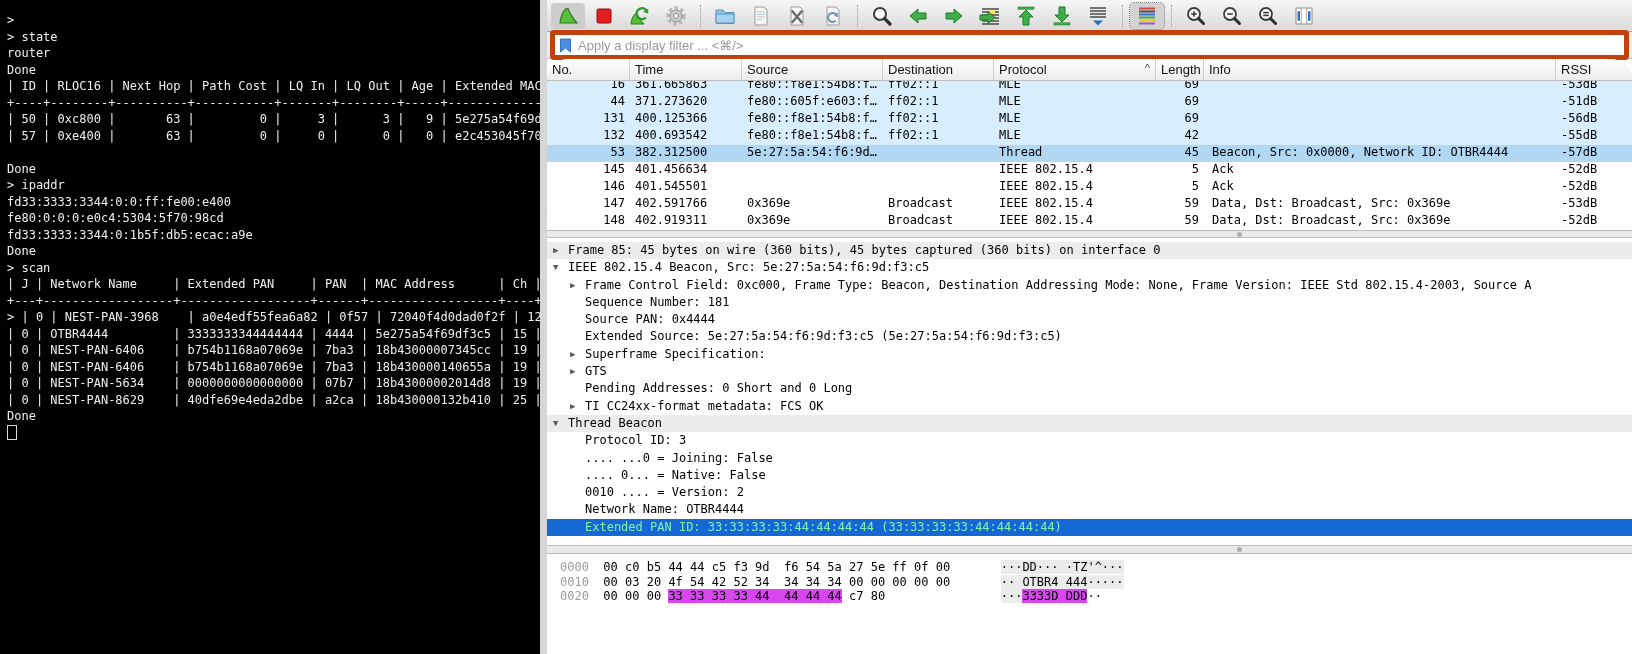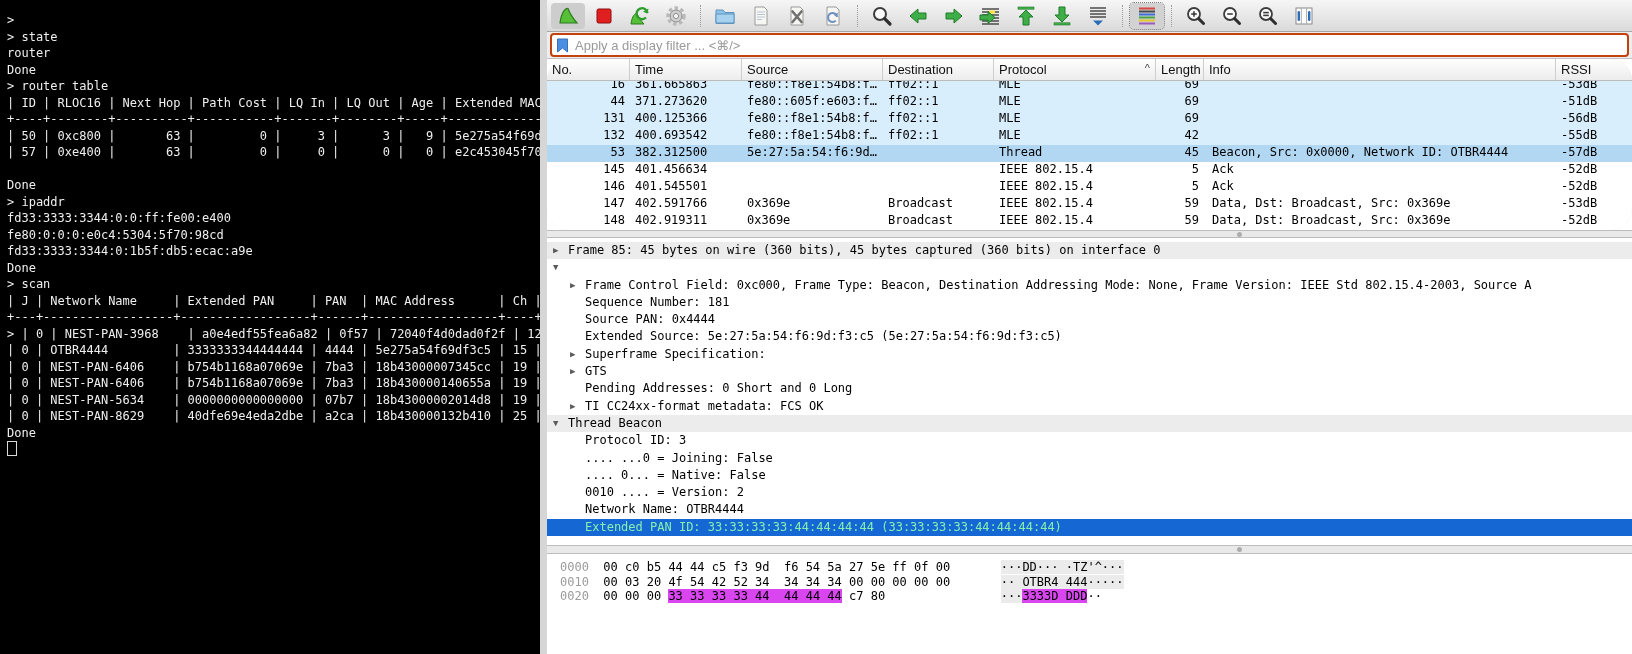--- a/index.html
+++ b/index.html
@@ -17,21 +17,21 @@
   .toolbar{height:32px;min-height:32px;box-sizing:border-box;background:linear-gradient(#f6f6f6,#dadada);
     border-bottom:1px solid #a6a6a6;display:flex;align-items:center;padding-left:3px;}
   .tbtn{width:34px;height:26px;display:flex;align-items:center;justify-content:center;border-radius:4px;margin:0 1px;}
   .tbtn.active{background:#cdcdcd;}
   .tbtn.focusring{background:#d2d2d2;outline:1px dotted #7a7a7a;}
   .tbtn svg{display:block;}
   .tsep{width:0;height:22px;border-left:1px dotted #9a9a9a;margin:0 6px;}
 
   .filterbar{height:27px;min-height:27px;box-sizing:border-box;background:#ededed;border-bottom:1px solid #c2c2c2;
     display:flex;align-items:center;padding:0 3px;}
-  .fwrap{flex:1;height:20px;background:#fff;border:2px solid #c2410c;border-radius:4px;display:flex;align-items:center;padding:0 4px;}
+  .fwrap{flex:1;height:20px;background:#fff;border:5px solid #c2410c;border-radius:4px;display:flex;align-items:center;padding:0 4px;}
   .filter-input{flex:1;border:none;outline:none;background:transparent;font:13px "Liberation Sans",sans-serif;color:#333;padding-left:6px;}
   .filter-input::placeholder{color:#9a9a9a;}
 
   
   .plist{height:171px;min-height:171px;overflow:hidden;display:flex;flex-direction:column;background:#e5e5e5;border-radius:21px;}
   .pgrid{display:grid;grid-template-columns:83px 112px 141px 111px 162px 48px 352px 1fr;}
   .phdr{height:22px;min-height:22px;box-sizing:border-box;background:linear-gradient(#ffffff,#ececec);
     border-bottom:1px solid #bcbcbc;font-size:13px;color:#111;position:relative;z-index:2;}
   .hcell{padding:3px 5px 0 5px;border-right:1px solid #cdcdcd;white-space:nowrap;overflow:hidden;box-sizing:border-box;}
   .hcell.c-proto{display:flex;justify-content:space-between;}
@@ -69,21 +69,20 @@
 </style>
 </head>
 <body>
 
 <div class="terminal">
   <div>
       <div class="term-line">&gt;</div>
       <div class="term-line">&gt; state</div>
       <div class="term-line">router</div>
       <div class="term-line">Done</div>
-      <div class="term-line">&gt; router table</div>
       <div class="term-line">| ID | RLOC16 | Next Hop | Path Cost | LQ In | LQ Out | Age | Extended MAC     |</div>
       <div class="term-line">+----+--------+----------+-----------+-------+--------+-----+------------------+</div>
       <div class="term-line">| 50 | 0xc800 |       63 |         0 |     3 |      3 |   9 | 5e275a54f69df3c5 |</div>
       <div class="term-line">| 57 | 0xe400 |       63 |         0 |     0 |      0 |   0 | e2c453045f7098cd |</div>
       <div class="term-line"></div>
       <div class="term-line">Done</div>
       <div class="term-line">&gt; ipaddr</div>
       <div class="term-line">fd33:3333:3344:0:0:ff:fe00:e400</div>
       <div class="term-line">fe80:0:0:0:e0c4:5304:5f70:98cd</div>
       <div class="term-line">fd33:3333:3344:0:1b5f:db5:ecac:a9e</div>
@@ -386,21 +385,21 @@
         </div>
       </div>
   </div>
 
   <div class="splitter">
       <span class="knob"></span>
     </div>
 
   <div class="details">
       <div class="drow l0 gray"><span class="exp">▶</span><span class="dtext">Frame 85: 45 bytes on wire (360 bits), 45 bytes captured (360 bits) on interface 0</span></div>
-      <div class="drow l0 plain"><span class="exp">▼</span></div>
+      <div class="drow l0 plain"><span class="exp">▼</span><span class="dtext">IEEE 802.15.4 Beacon, Src: 5e:27:5a:54:f6:9d:f3:c5</span></div>
       <div class="drow l1 plain"><span class="exp">▶</span><span class="dtext">Frame Control Field: 0xc000, Frame Type: Beacon, Destination Addressing Mode: None, Frame Version: IEEE Std 802.15.4-2003, Source A</span></div>
       <div class="drow l1 plain"><span class="dtext">Sequence Number: 181</span></div>
       <div class="drow l1 plain"><span class="dtext">Source PAN: 0x4444</span></div>
       <div class="drow l1 plain"><span class="dtext">Extended Source: 5e:27:5a:54:f6:9d:f3:c5 (5e:27:5a:54:f6:9d:f3:c5)</span></div>
       <div class="drow l1 plain"><span class="exp">▶</span><span class="dtext">Superframe Specification:</span></div>
       <div class="drow l1 plain"><span class="exp">▶</span><span class="dtext">GTS</span></div>
       <div class="drow l1 plain"><span class="dtext">Pending Addresses: 0 Short and 0 Long</span></div>
       <div class="drow l1 plain"><span class="exp">▶</span><span class="dtext">TI CC24xx-format metadata: FCS OK</span></div>
       <div class="drow l0 gray"><span class="exp">▼</span><span class="dtext">Thread Beacon</span></div>
       <div class="drow l1 plain"><span class="dtext">Protocol ID: 3</span></div>

